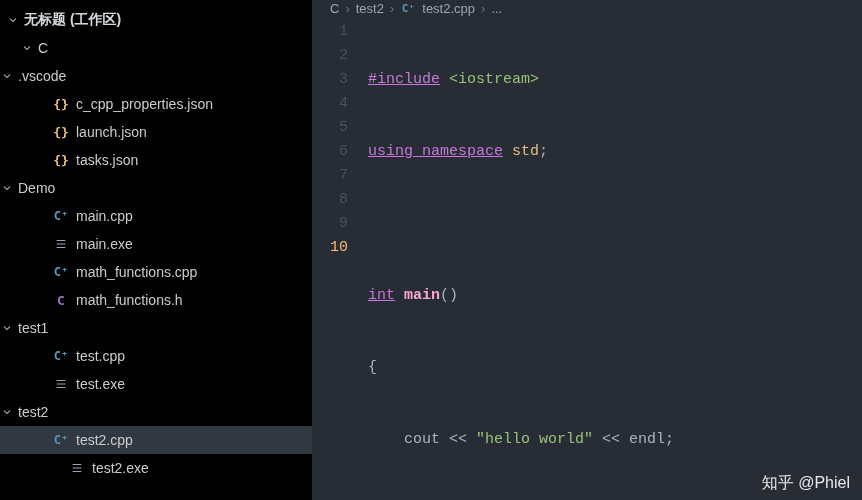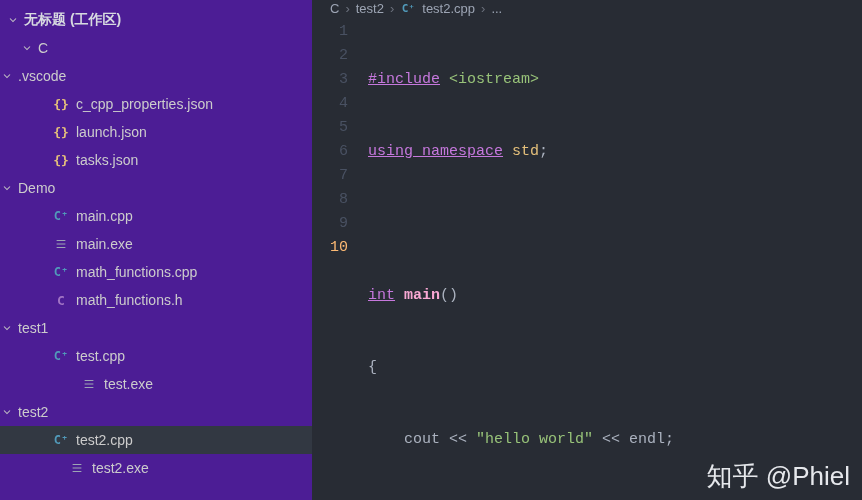--- a/index.html
+++ b/index.html
@@ -8,21 +8,21 @@
   background: #1e2127;
   font-family: "Segoe UI", -apple-system, sans-serif;
   font-size: 14px;
   color: #abb2bf;
   display: flex;
   overflow: hidden;
   position: relative;
 }
 .sidebar {
   width: 312px;
-  background: #4c1d95;
+  background: #000000;
   display: flex;
   flex-direction: column;
   padding-top: 6px;
 }
 .tree-row {
   display: flex;
   align-items: center;
   height: 28px;
   cursor: pointer;
   padding-right: 8px;
@@ -98,21 +98,21 @@
 .code .line { height: 24px; }
 .tok-mag { color: #c678dd; text-decoration: underline; }
 .tok-grn { color: #98c379; }
 .tok-yel { color: #e5c07b; }
 .tok-blu { color: #f9a8d4; font-weight: bold; }
 .tok-def { color: #abb2bf; }
 .watermark {
   position: absolute;
   right: 12px;
   bottom: 6px;
-  font-size: 26px;
+  font-size: 16px;
   color: #e6e8ec;
   pointer-events: none;
 }
 </style>
 </head>
 <body>
 
 <div class="sidebar">
 
   <div class="tree-row header-row indent-0">
@@ -189,21 +189,21 @@
         <svg viewBox="0 0 16 16">
           <path d="M4 6l4 4 4-4" stroke="#c5c5c5" stroke-width="1.4" fill="none"></path>
         </svg>
       </span>
     <span class="label">test1</span>
   </div>
   <div class="tree-row indent-2" style="padding-left:52px;">
     <span class="icon icon-cpp">C⁺</span>
     <span class="label">test.cpp</span>
   </div>
-  <div class="tree-row indent-2" style="padding-left:80px;">
+  <div class="tree-row indent-2" style="padding-left:52px;">
     <span class="icon icon-exe">
         <svg viewBox="0 0 16 16">
           <path d="M3 4h10M3 8h10M3 12h10" stroke="#9da5b4" stroke-width="1.2"></path>
         </svg>
       </span>
     <span class="label">test.exe</span>
   </div>
 
   <div class="tree-row indent-2">
     <span class="chev">

